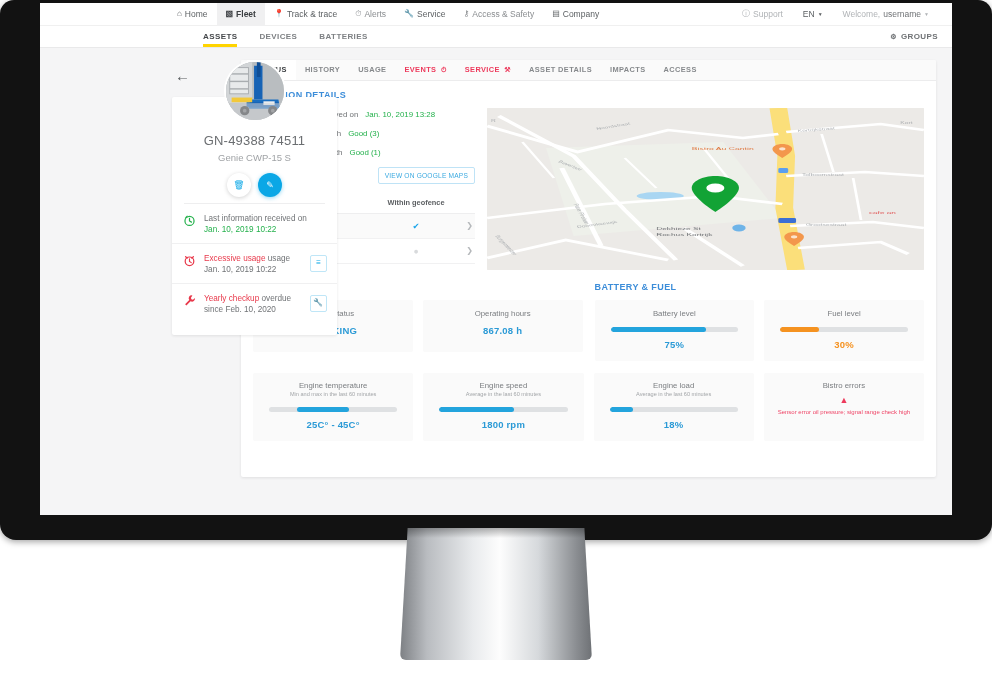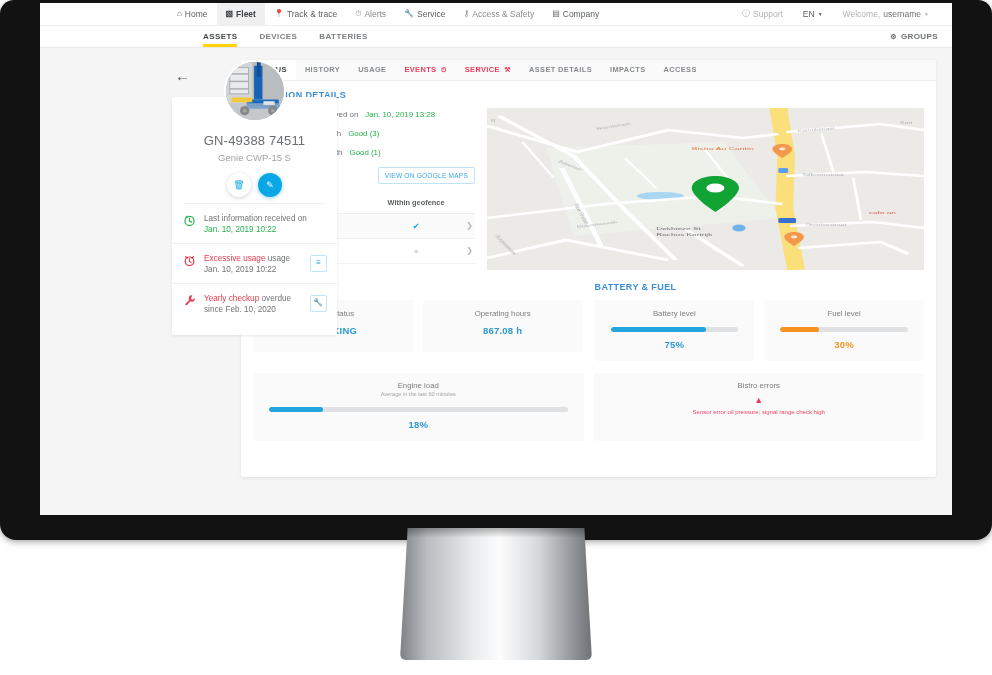--- a/index.html
+++ b/index.html
@@ -637,21 +637,37 @@
                     </div>
                     <div class="m-value orange">30%</div>
                   </div>
                 </div>
               </div>
             </div>
 
             <div class="sect-block">
               <div class="metrics">
 
-
+                <div class="mcard tall">
+                  <div class="m-label">Engine temperature</div>
+                  <div class="m-sublabel">Min and max in the last 60 minutes</div>
+                  <div class="bar-track">
+                    <div class="bar-fill bar-blue" style="left:22%;width:40%"></div>
+                  </div>
+                  <div class="m-value">25C° - 45C°</div>
+                </div>
+
+                <div class="mcard tall">
+                  <div class="m-label">Engine speed</div>
+                  <div class="m-sublabel">Average in the last 60 minutes</div>
+                  <div class="bar-track">
+                    <div class="bar-fill bar-blue" style="left:0;width:58%"></div>
+                  </div>
+                  <div class="m-value">1800 rpm</div>
+                </div>
 
                 <div class="mcard tall">
                   <div class="m-label">Engine load</div>
                   <div class="m-sublabel">Average in the last 60 minutes</div>
                   <div class="bar-track">
                     <div class="bar-fill bar-blue" style="left:0;width:18%"></div>
                   </div>
                   <div class="m-value">18%</div>
                 </div>
 

